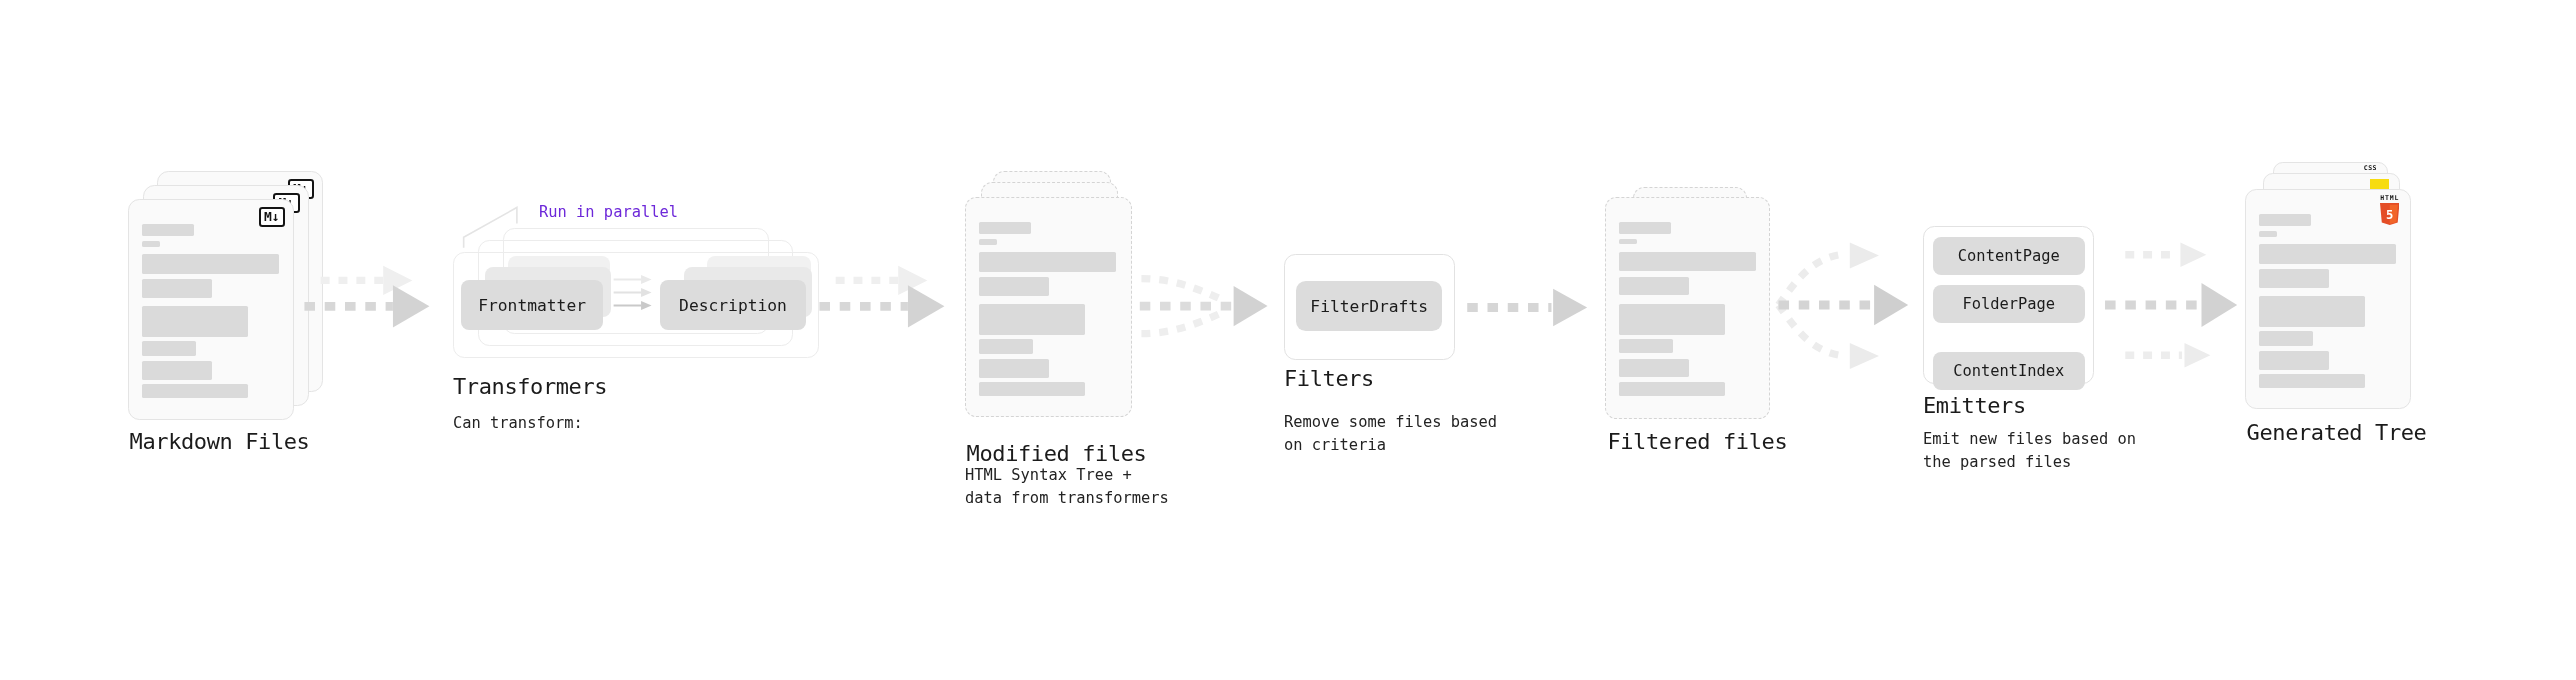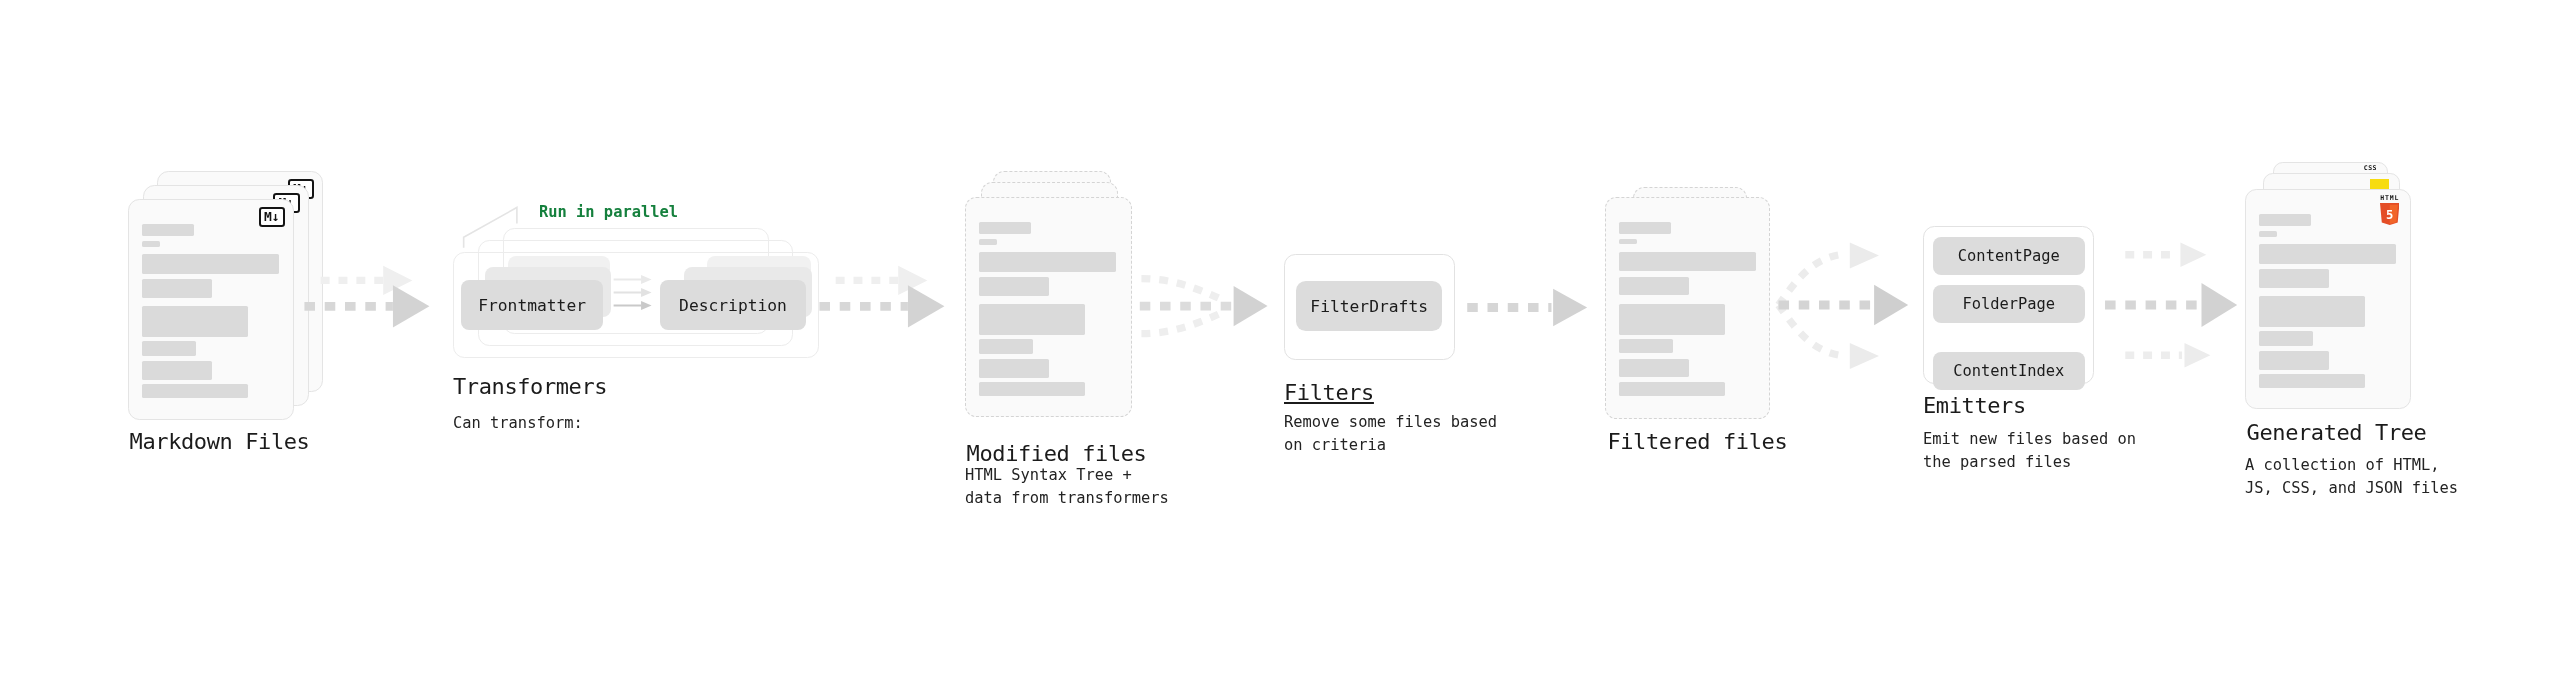--- a/index.html
+++ b/index.html
@@ -20,21 +20,21 @@
   }
   .node-label{position:absolute;font-size:22px;color:#1b1b1b;white-space:nowrap;letter-spacing:-0.4px;}
   .caption{position:absolute;font-size:15.4px;line-height:23px;color:#232323;white-space:nowrap;}
   .tbox{position:absolute;border:1.6px solid #ececec;border-radius:11.4px;box-sizing:border-box;background:transparent;}
   .chip{
     position:absolute;background:#dcdcdc;border-radius:8.1px;display:flex;align-items:center;
     justify-content:center;font-size:16.3px;color:#1b1b1b;white-space:nowrap;box-sizing:border-box;
   }
   .chip.ghost1{background:#e9e9e9;}
   .chip.ghost2{background:#f1f1f1;}
-  .annotation{position:absolute;font-size:15.4px;color:#15803d;white-space:nowrap;font-weight:bold;}
+  .annotation{position:absolute;font-size:15.4px;color:#6d28d9;white-space:nowrap;}
   .bullet-line{font-size:16.3px;line-height:23px;white-space:nowrap;color:#232323;}
   .bullet-dot{display:inline-block;margin-right:7.3px;}
   .arrow-svg{position:absolute;display:block;}
   .css-badge{position:absolute;top:2.4px;right:8.1px;width:18px;text-align:center;}
   .css-badge .t{font-size:6.5px;font-weight:bold;line-height:6.5px;color:#111;letter-spacing:0.4px;}
   .css-badge .u{height:3.3px;background:#2760e6;margin-top:0.8px;border-radius:0.8px;}
   .js-badge{position:absolute;top:4.9px;right:9.8px;width:19.5px;height:11.4px;background:#f7dc11;}
   .html5-badge{position:absolute;top:4.1px;right:7.3px;width:26px;text-align:center;}
   .html5-badge .t{font-size:6.5px;font-weight:bold;letter-spacing:0.8px;color:#111;line-height:8.1px;}
 </style>
@@ -136,21 +136,21 @@
   <svg class="arrow-svg" style="left:1136px;top:260px;" width="137" height="93" viewBox="0 0 168 115">
     <path d="M 6,23 C 45,23 75,35 108,50" fill="none" stroke="#eeeeee" stroke-width="9" stroke-dasharray="11 11"></path>
     <path d="M 6,91 C 45,91 75,79 108,64" fill="none" stroke="#eeeeee" stroke-width="9" stroke-dasharray="11 11"></path>
     <line x1="4" y1="57" x2="118" y2="57" stroke="#dcdcdc" stroke-width="11" stroke-dasharray="13 12"></line>
     <polygon points="120,32 162,57 120,82" fill="#d2d2d2"></polygon>
   </svg>
 
   <div class="node" style="left:1284px;top:254px;width:244px;height:228px;">
     <div class="tbox" style="left:0;top:0;width:171px;height:106px;border-color:#e2e2e2;background:#ffffff;"></div>
     <div class="chip" style="left:12.2px;top:27px;width:146px;height:50px;border-radius:9.8px;">FilterDrafts</div>
-    <div class="node-label" style="left:0;top:126px;text-decoration:underline;">Filters</div>
+    <div class="node-label" style="left:0;top:112px;">Filters</div>
     <div class="caption" style="left:0;top:157px;">
       <div>Remove some files based</div>
       <div>on criteria</div>
     </div>
   </div>
 
   <svg class="arrow-svg" style="left:1464px;top:284px;" width="128" height="47" viewBox="0 0 158 58">
     <line x1="4" y1="29" x2="108" y2="29" stroke="#d6d6d6" stroke-width="11" stroke-dasharray="13 12"></line>
     <polygon points="110,6 152,29 110,52" fill="#d2d2d2"></polygon>
   </svg>
@@ -222,20 +222,16 @@
     <div class="bar" style="left: 13px; top: 24.4px; width: 52px; height: 11.4px;"></div>
         <div class="bar" style="left: 13px; top: 41px; width: 18px; height: 5.7px;"></div>
         <div class="bar" style="left: 13px; top: 54px; width: 137px; height: 19.5px;"></div>
         <div class="bar" style="left: 13px; top: 79px; width: 70px; height: 18.7px;"></div>
         <div class="bar" style="left: 13px; top: 106px; width: 106px; height: 31px;"></div>
         <div class="bar" style="left: 13px; top: 141px; width: 54px; height: 14.6px;"></div>
         <div class="bar" style="left: 13px; top: 161px; width: 70px; height: 18.7px;"></div>
         <div class="bar" style="left: 13px; top: 184px; width: 106px; height: 14px;"></div>
       </div>
     <div class="node-label" style="left:1.6px;top:258px;">Generated Tree</div>
-    <div class="caption" style="left:0;top:292px;">
-      <div>A collection of HTML,</div>
-      <div>JS, CSS, and JSON files</div>
-    </div>
   </div>
 
 </div>
 
 
 </body></html>

